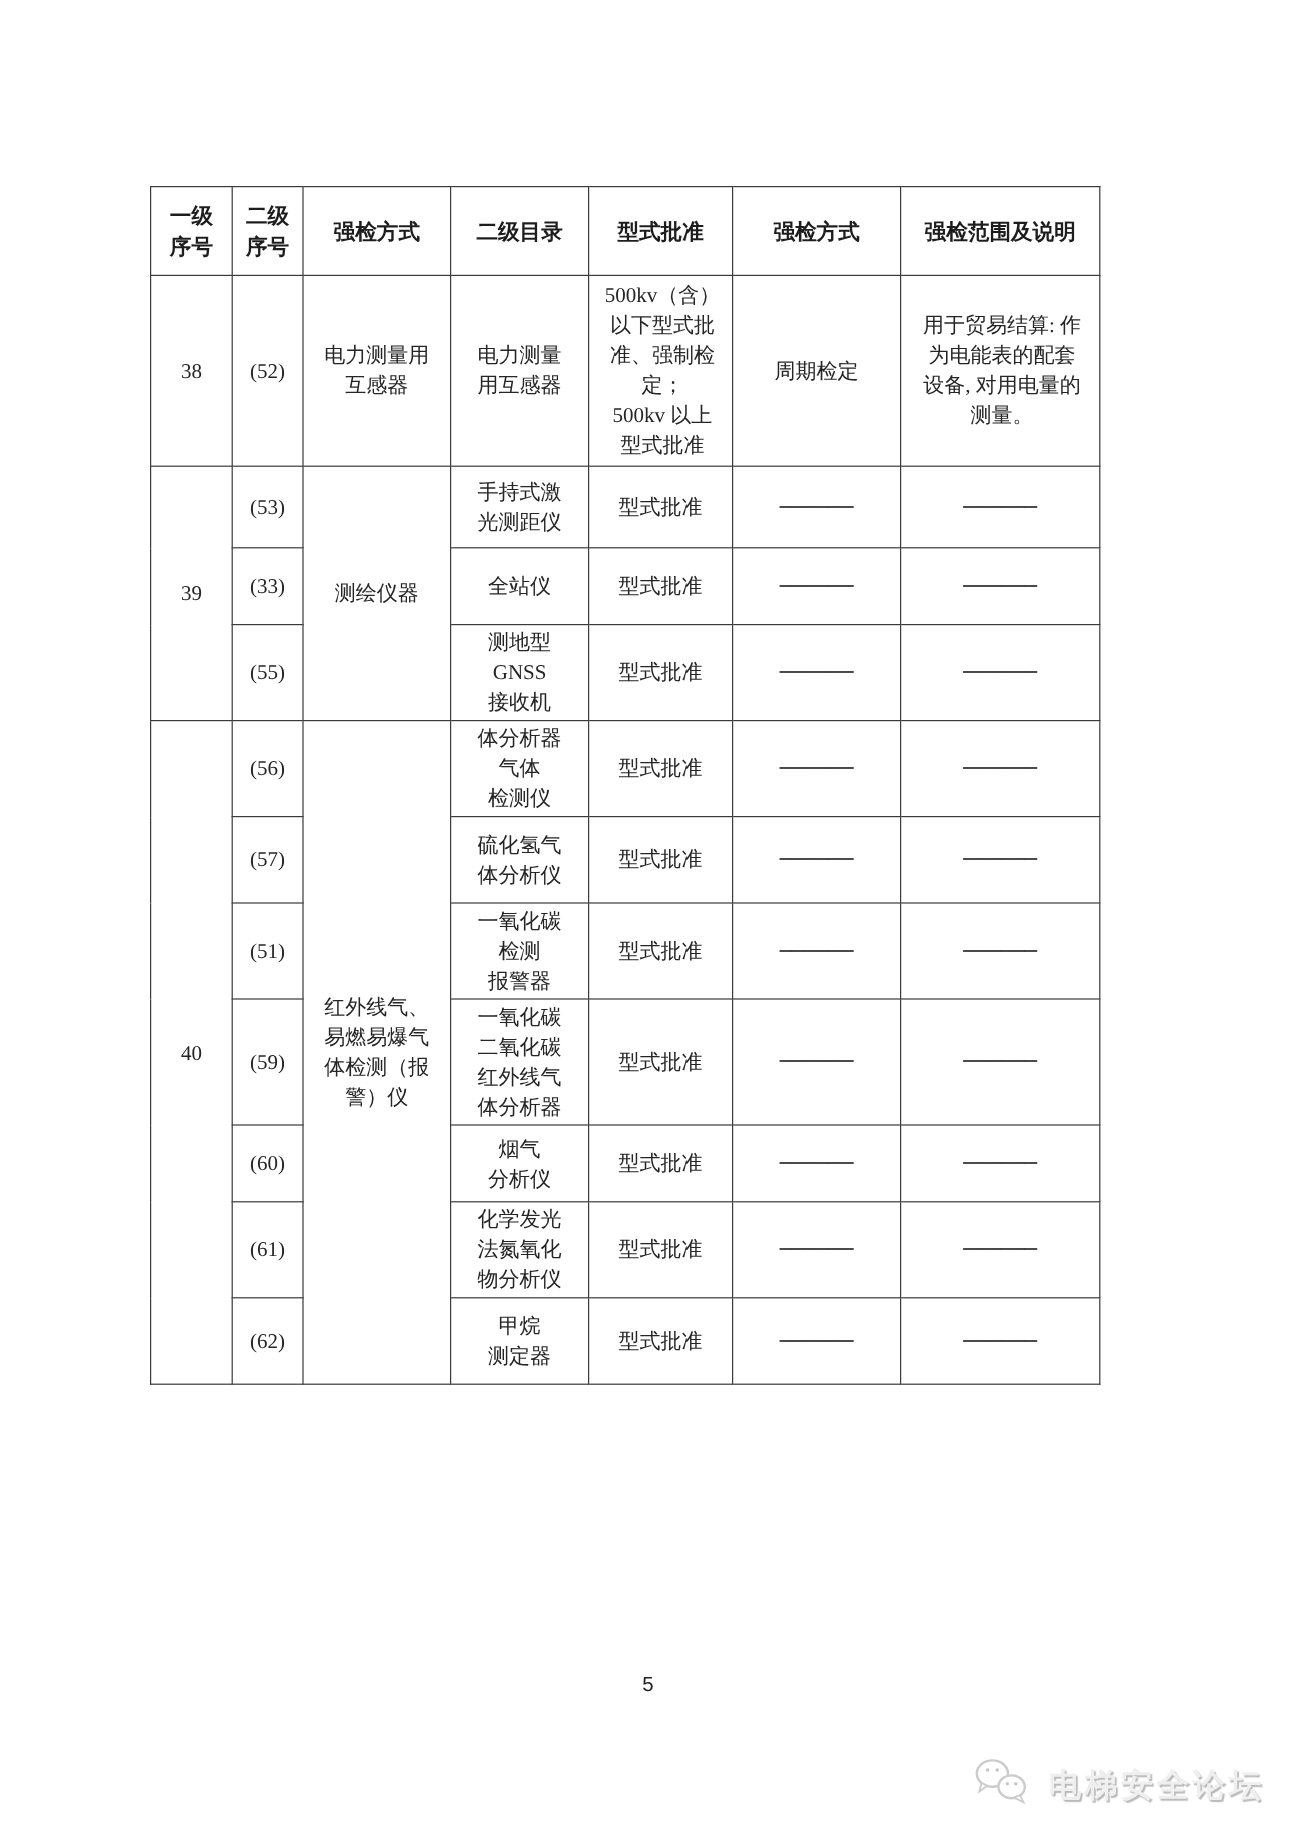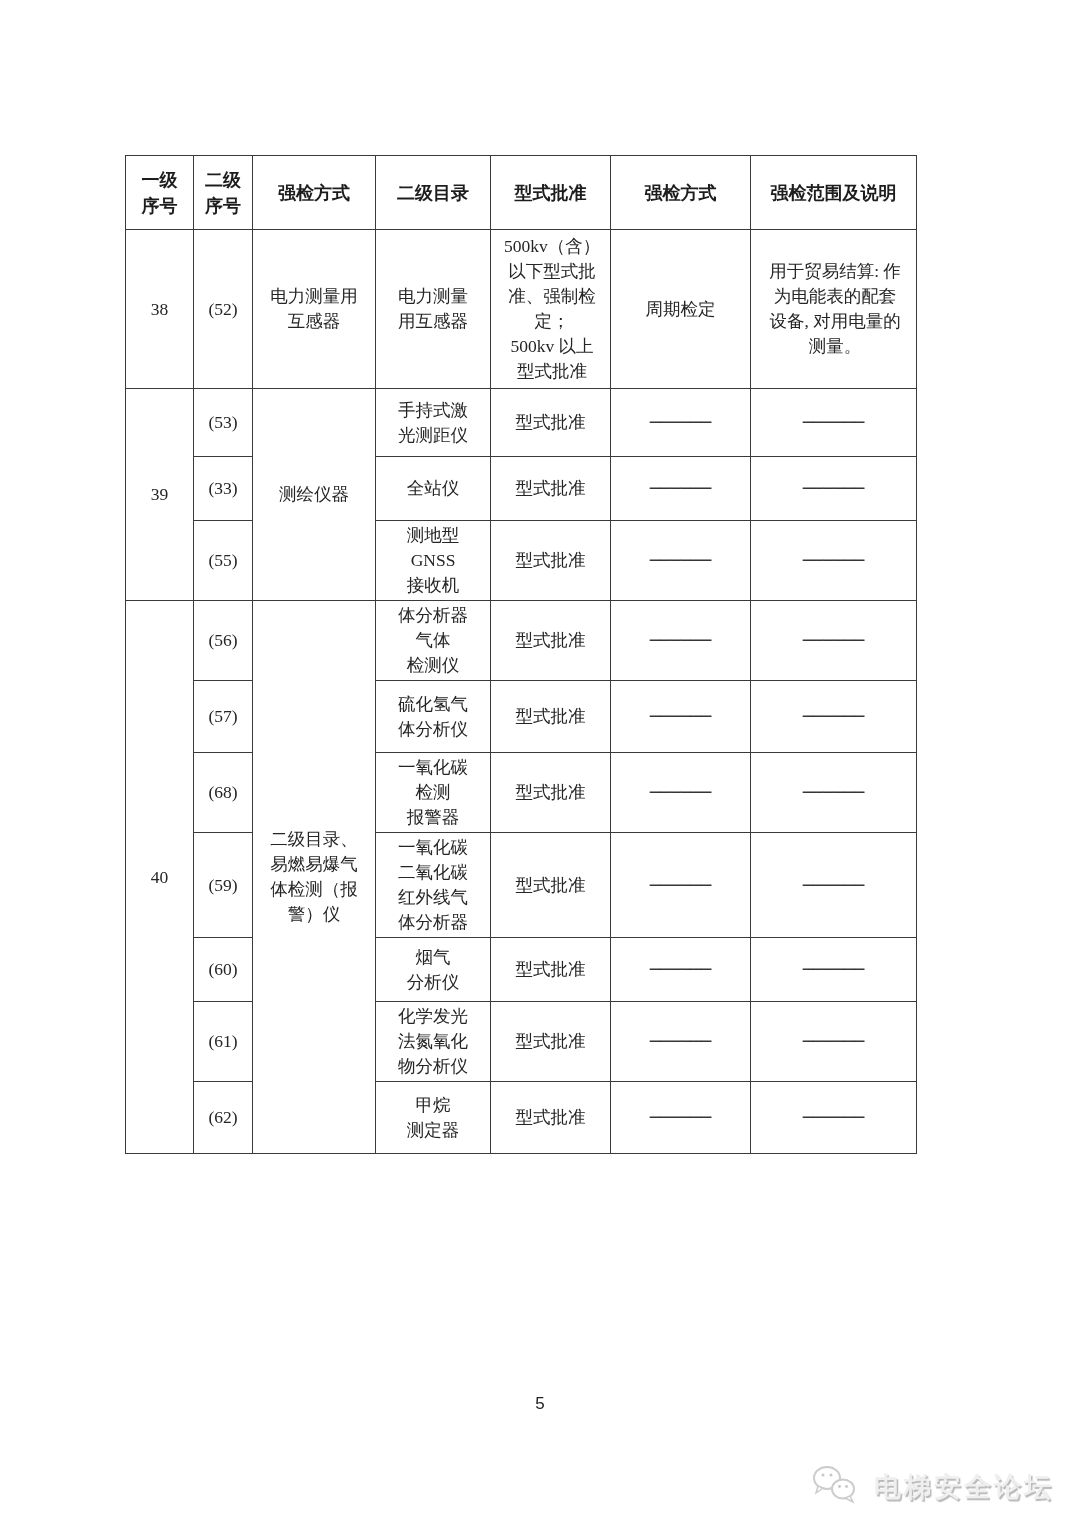--- a/index.html
+++ b/index.html
@@ -128,41 +128,41 @@
 GNSS
 接收机</td>
     <td>型式批准</td>
     <td><span class="dash">──────</span></td>
     <td><span class="dash">──────</span></td>
   </tr>
 
   <tr style="height:76px">
     <td rowspan="7">40</td>
     <td>(56)</td>
-    <td rowspan="7">二级目录、
+    <td rowspan="7">红外线气、
 易燃易爆气
 体检测（报
 警）仪</td>
     <td>体分析器
 气体
 检测仪</td>
     <td>型式批准</td>
     <td><span class="dash">──────</span></td>
     <td><span class="dash">──────</span></td>
   </tr>
   <tr style="height:72px">
     <td>(57)</td>
     <td>硫化氢气
 体分析仪</td>
     <td>型式批准</td>
     <td><span class="dash">──────</span></td>
     <td><span class="dash">──────</span></td>
   </tr>
   <tr style="height:78px">
-    <td>(68)</td>
+    <td>(51)</td>
     <td>一氧化碳
 检测
 报警器</td>
     <td>型式批准</td>
     <td><span class="dash">──────</span></td>
     <td><span class="dash">──────</span></td>
   </tr>
   <tr style="height:94px">
     <td>(59)</td>
     <td>一氧化碳

